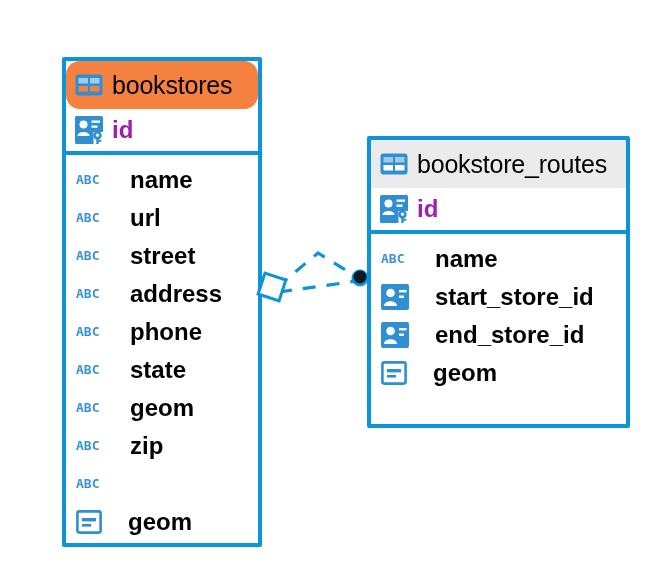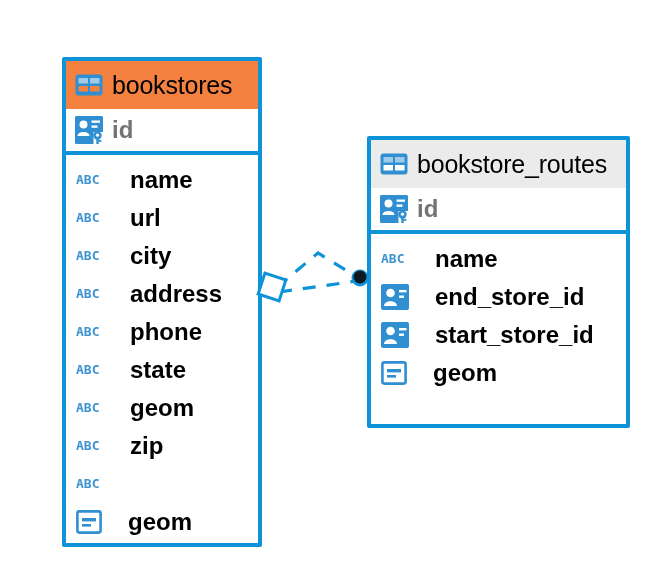--- a/index.html
+++ b/index.html
@@ -33,21 +33,21 @@
   }
 
   .entity-header {
     display: flex;
     align-items: center;
     box-sizing: border-box;
     height: 48px;
     padding: 0 10px 0 9px;
     gap: 9px;
   }
-  .entity-header.orange { background: #f4813f; }
+  .entity-header.orange { background: #f4813f; border-radius: 14px; }
   .entity-header.gray   { background: #ebebeb; }
 
   .entity-title {
     font-size: 25px;
     color: #000000;
     line-height: 1;
     white-space: nowrap;
     letter-spacing: -0.2px;
   }
 
@@ -58,21 +58,21 @@
     box-sizing: border-box;
     height: 46px;
     padding: 0 10px 0 9px;
     gap: 9px;
     border-bottom: 4px solid #0c93d8;
     background: #ffffff;
   }
   .pk-label {
     font-size: 24px;
     font-weight: bold;
-    color: #737373;
+    color: #a21caf;
     line-height: 1;
     white-space: nowrap;
   }
 
   .fields {
     padding: 6px 0 6px 0;
   }
   .field-row {
     display: flex;
     align-items: center;
@@ -166,21 +166,21 @@
         <svg class="icon icon-abc" viewBox="0 0 28 16">
           <text class="abc-text" x="0" y="12">ABC</text>
         </svg>
         <span class="field-label">url</span>
       </div>
 
       <div class="field-row">
         <svg class="icon icon-abc" viewBox="0 0 28 16">
           <text class="abc-text" x="0" y="12">ABC</text>
         </svg>
-        <span class="field-label">city</span>
+        <span class="field-label">street</span>
       </div>
 
       <div class="field-row">
         <svg class="icon icon-abc" viewBox="0 0 28 16">
           <text class="abc-text" x="0" y="12">ABC</text>
         </svg>
         <span class="field-label">address</span>
       </div>
 
       <div class="field-row">
@@ -269,32 +269,32 @@
       </div>
 
       <div class="field-row">
         <svg class="icon icon-fk" viewBox="0 0 28 26">
           <rect x="0" y="0" width="28" height="26" rx="2" fill="#2f8fd0"></rect>
           <circle cx="9.5" cy="9" r="4.3" fill="#ffffff"></circle>
           <path d="M3 22 C3 15.6 16 15.6 16 22 Z" fill="#ffffff"></path>
           <rect x="18" y="6" width="7.5" height="2.4" fill="#ffffff"></rect>
           <rect x="18" y="11.5" width="5" height="2.4" fill="#ffffff"></rect>
         </svg>
-        <span class="field-label">end_store_id</span>
+        <span class="field-label">start_store_id</span>
       </div>
 
       <div class="field-row">
         <svg class="icon icon-fk" viewBox="0 0 28 26">
           <rect x="0" y="0" width="28" height="26" rx="2" fill="#2f8fd0"></rect>
           <circle cx="9.5" cy="9" r="4.3" fill="#ffffff"></circle>
           <path d="M3 22 C3 15.6 16 15.6 16 22 Z" fill="#ffffff"></path>
           <rect x="18" y="6" width="7.5" height="2.4" fill="#ffffff"></rect>
           <rect x="18" y="11.5" width="5" height="2.4" fill="#ffffff"></rect>
         </svg>
-        <span class="field-label">start_store_id</span>
+        <span class="field-label">end_store_id</span>
       </div>
 
       <div class="field-row">
         <svg class="icon icon-geom" viewBox="0 0 26 24">
           <rect x="1.4" y="1.4" width="23.2" height="21.2" rx="2" fill="none" stroke="#2f8fd0" stroke-width="2.6"></rect>
           <rect x="6" y="8" width="14" height="3.4" fill="#2f8fd0"></rect>
           <rect x="6" y="14" width="9" height="2.6" fill="#2f8fd0"></rect>
         </svg>
         <span class="field-label">geom</span>
       </div>

